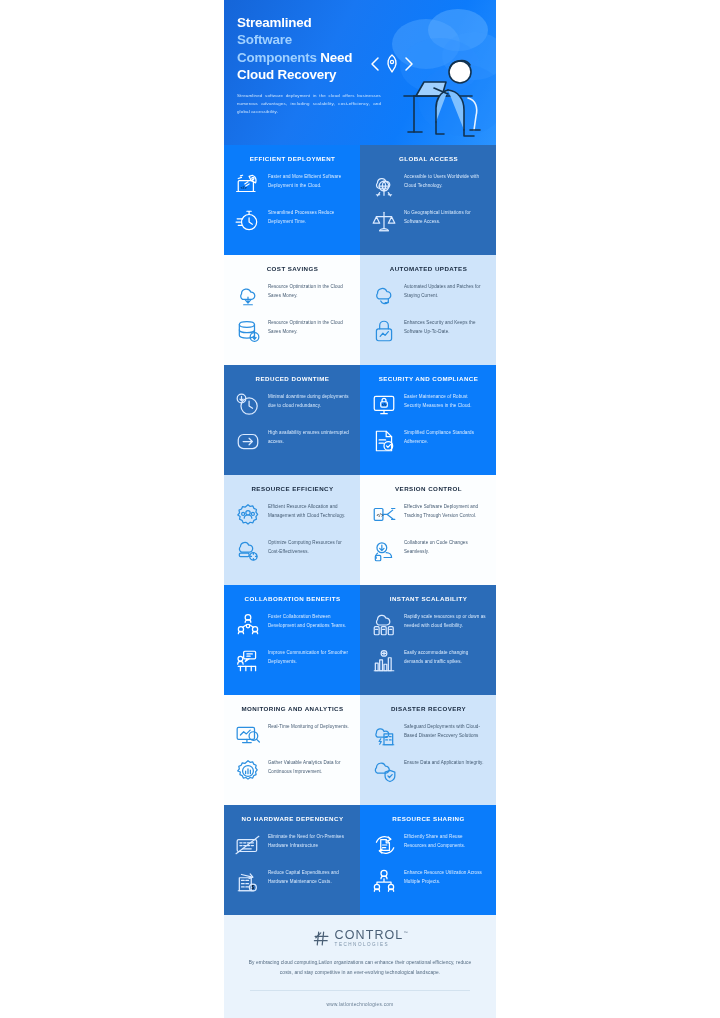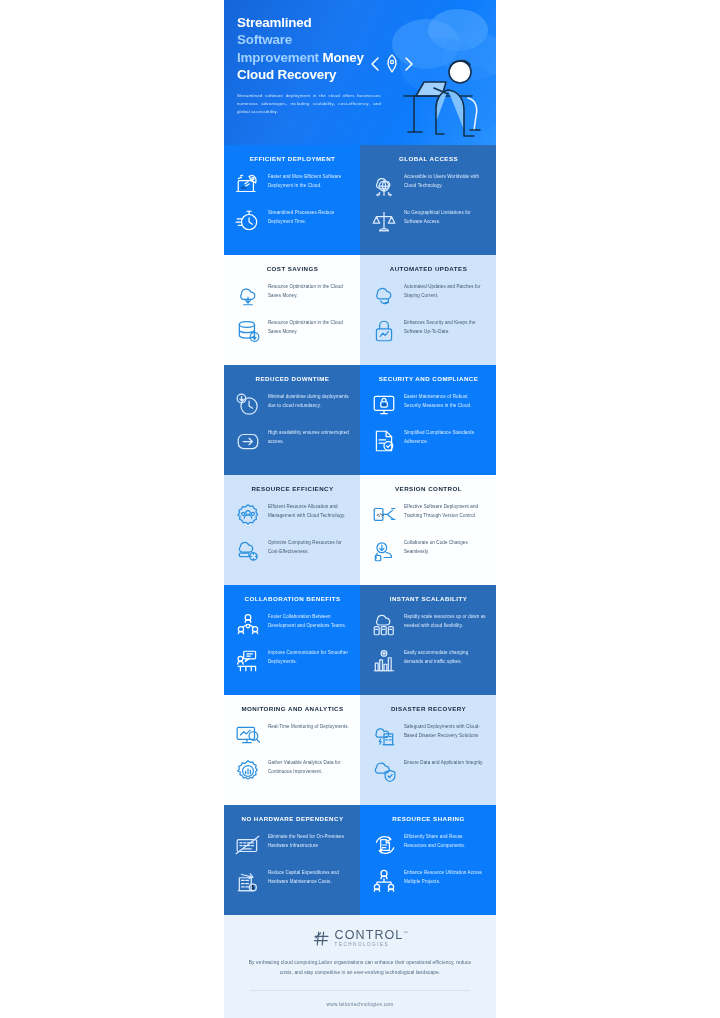--- a/index.html
+++ b/index.html
@@ -137,22 +137,22 @@
 
           <path d="M104 88 c8 2 10 10 8 18 l-2 14" stroke="#e8f3ff"></path>
           <path d="M106 120 l10 0"></path>
         </g>
       </svg>
 
       <div class="hero-text">
         <h1 class="hero-title">
           <span class="w">Streamlined</span><br>
           <span class="b">Software</span><br>
-          <span class="b">Improvement</span>
-          <span class="w">Money</span><br>
+          <span class="b">Components</span>
+          <span class="w">Need</span><br>
           <span class="w">Cloud Recovery</span>
         </h1>
         <p class="hero-sub">Streamlined software deployment in the cloud offers businesses numerous advantages, including scalability, cost-efficiency, and global accessibility.</p>
       </div>
     </section>
 
     <div id="rows-host">
         <div class="row">
           <div class="card h115 bg-bright on-dark">
             <div class="card-title">EFFICIENT DEPLOYMENT</div>

